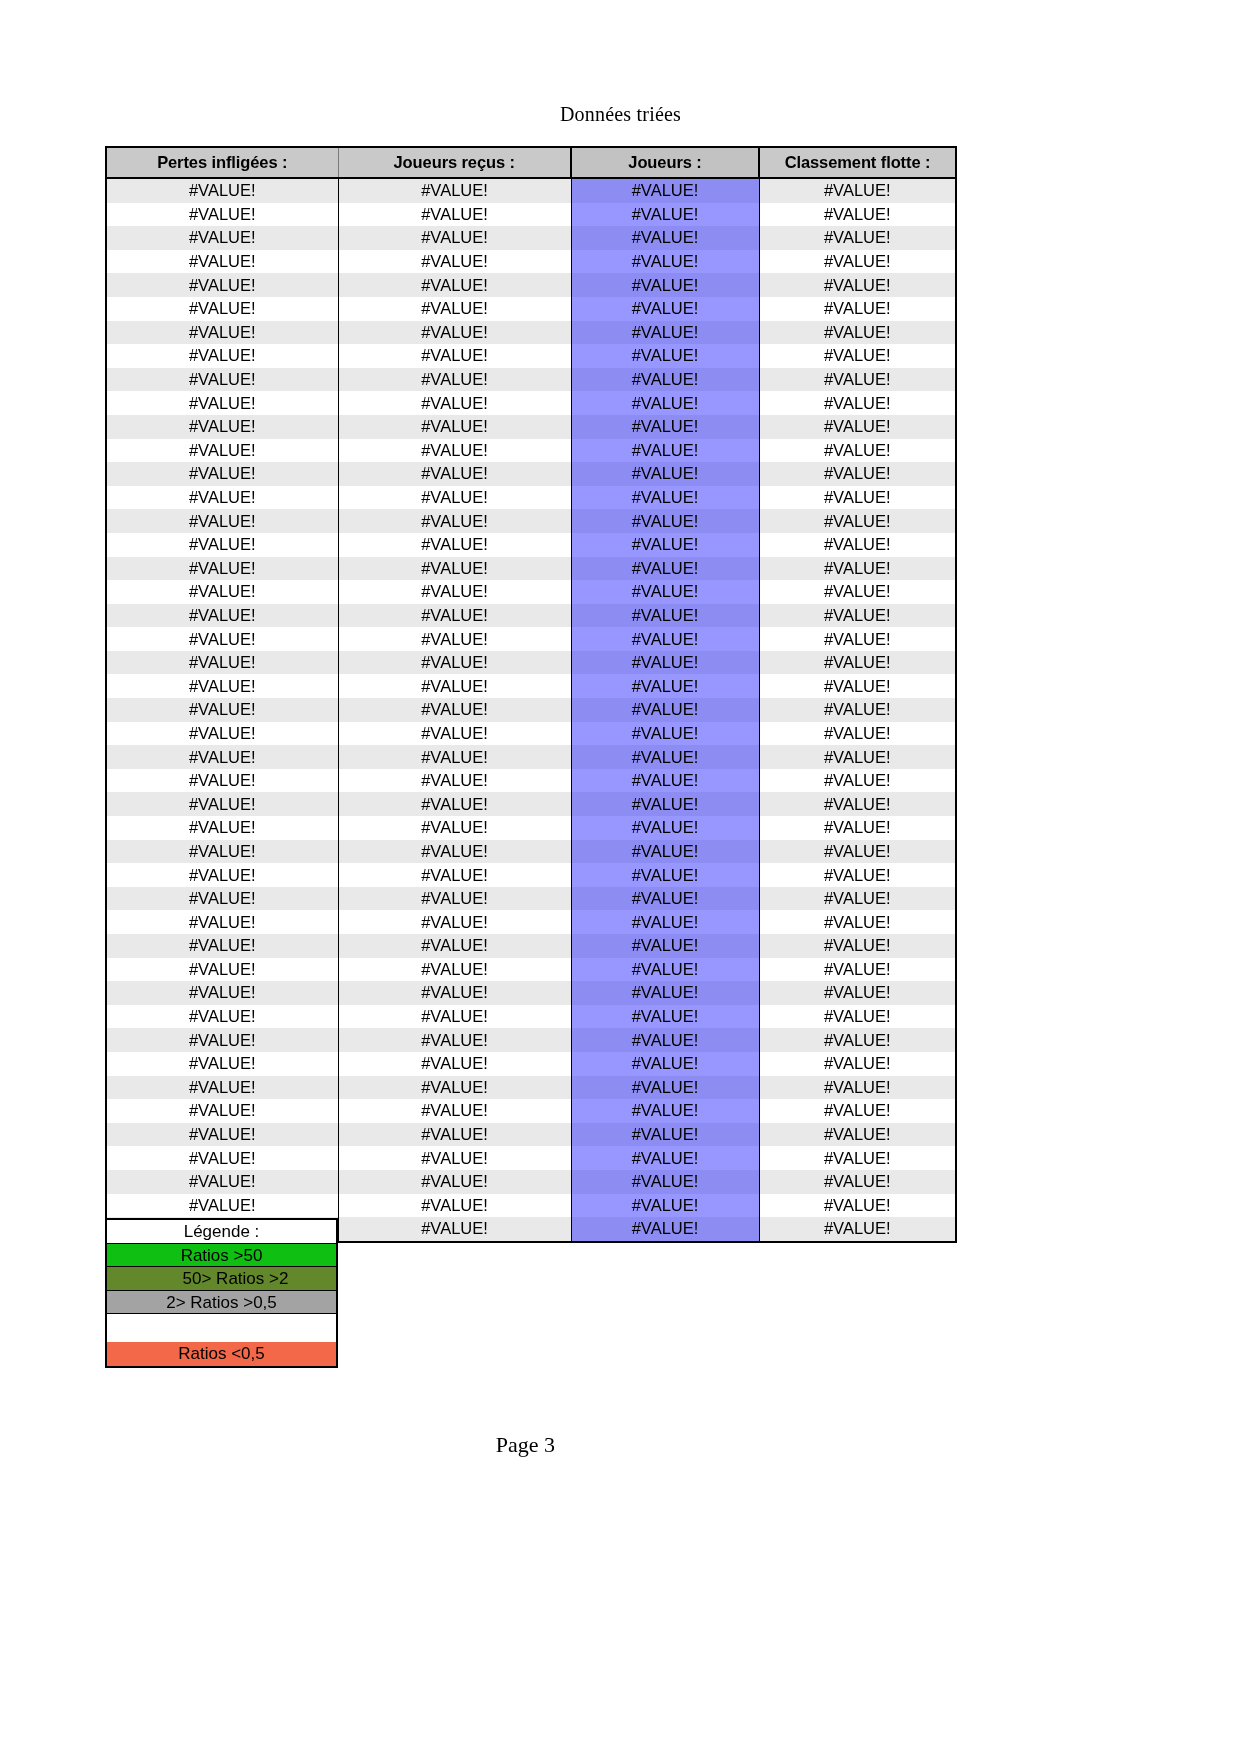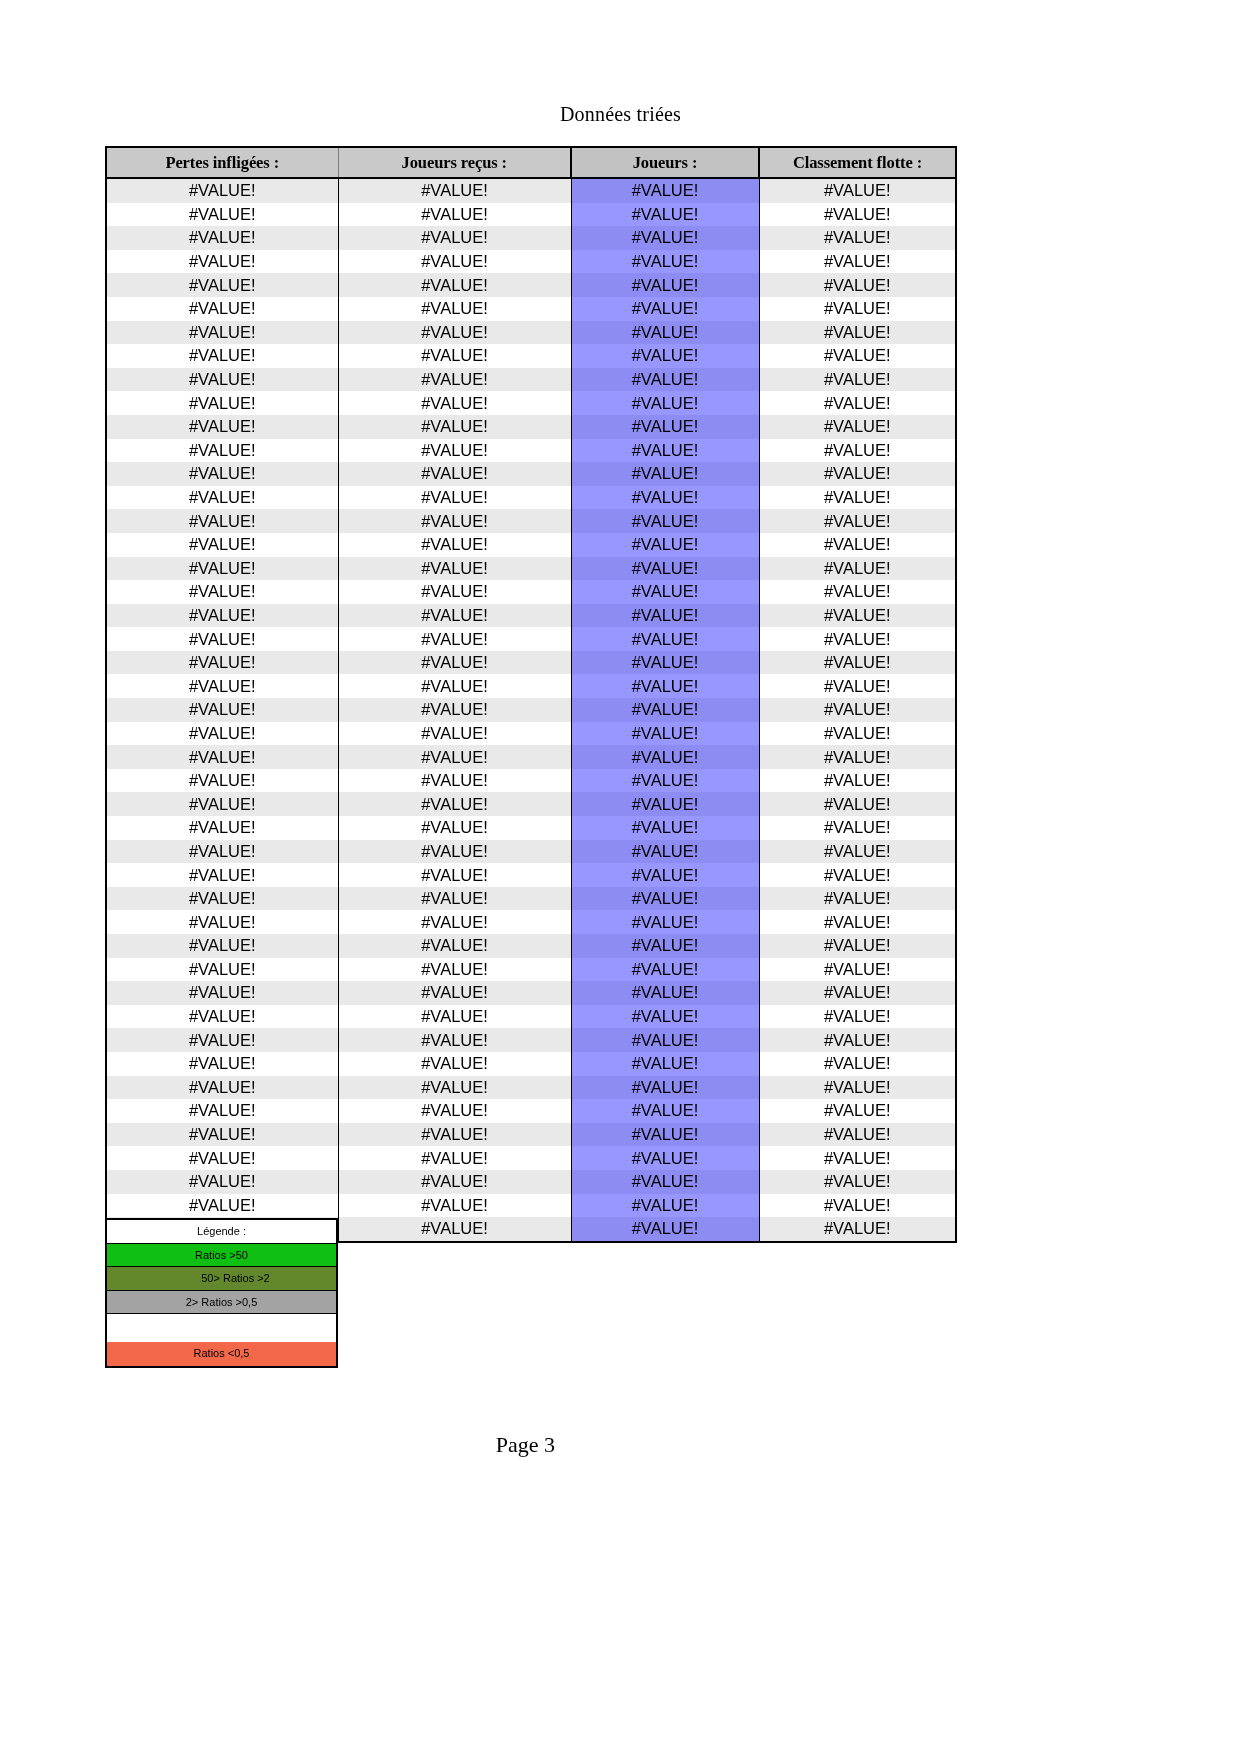--- a/index.html
+++ b/index.html
@@ -41,21 +41,21 @@
     table-layout: fixed;
   }
   table.sheet col.c0 { width: 232px; }
   table.sheet col.c1 { width: 233px; }
   table.sheet col.c2 { width: 188px; }
   table.sheet col.c3 { width: 197px; }
 
   table.sheet thead th {
     height: 29px;
     background: #c9c9c9;
-    font-family: Liberation Serif, serif;
+    font-family: Liberation Sans, sans-serif;
     font-size: 16.5px;
     font-weight: bold;
     color: #000000;
     text-align: center;
     vertical-align: middle;
     border-top: 2px solid #000000;
     border-bottom: 2px solid #000000;
     border-left: 1px solid #7a7a7a;
     border-right: 1px solid #7a7a7a;
     padding: 0;
@@ -98,21 +98,21 @@
     top: 1218px;
     width: 233px;
     border: 2.5px solid #000000;
     box-sizing: border-box;
   }
   #legend .lg-row {
     height: 23.6px;
     line-height: 23.6px;
     text-align: center;
     font-family: "Liberation Sans", sans-serif;
-    font-size: 11px;
+    font-size: 17px;
     color: #000000;
     border-bottom: 1.5px solid #000000;
     box-sizing: border-box;
     overflow: hidden;
   }
   #legend .lg-row:last-child { border-bottom: 0; }
 
   
   #page-footer {
     position: absolute;

